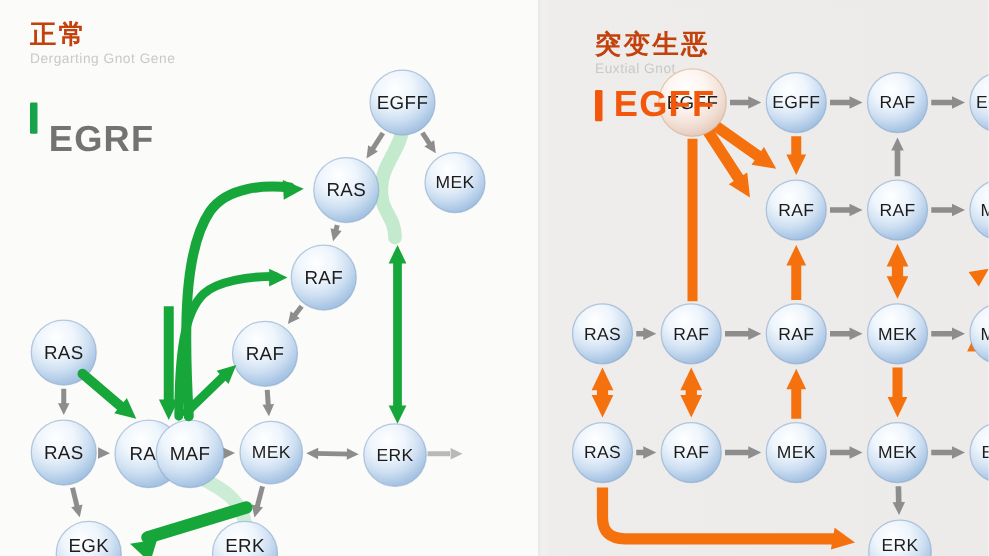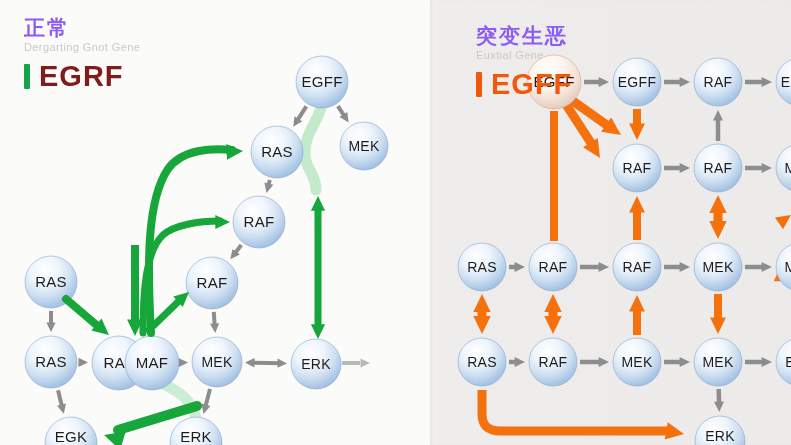--- a/index.html
+++ b/index.html
@@ -11,26 +11,26 @@
   .panel-left{left:0;width:430px;background:#fbfbf9;}
   .panel-right{
     left:430px;width:361px;
     background:linear-gradient(90deg,#f6f5f3 0px,#eeedeb 10px,#ecebe9 100%);
     box-shadow:inset 4px 0 6px -4px rgba(0,0,0,.12);
   }
   .panel svg{position:absolute;left:0;top:0;display:block;}
   .hdr{position:absolute;z-index:5;}
   .hdr-left{left:24px;top:16px;}
   .hdr-right{left:476px;top:24px;}
-  .hdr .cn{font-size:21px;font-weight:bold;color:#8b5cf6;letter-spacing:2px;line-height:1.15;}
+  .hdr .cn{font-size:21px;font-weight:bold;color:#c2410c;letter-spacing:2px;line-height:1.15;}
   .hdr .sub{font-size:11px;color:#c9c9c7;margin-top:1px;letter-spacing:.4px;}
   .gene{display:flex;align-items:center;margin-top:9px;}
   .gene .bar{display:inline-block;width:6px;height:25px;margin-right:9px;border-radius:1px;}
   .gene .txt{font-size:29px;font-weight:bold;letter-spacing:1px;line-height:1;}
-  .hdr-left .txt{color:#7f1d1d;}
+  .hdr-left .txt{color:#737373;margin-top:36px;}
 </style>
 </head>
 <body>
 
 <div class="canvas">
   <div class="panel panel-left">
     <svg width="430" height="445" viewBox="0 0 430 445">
         <defs>
           <radialGradient id="left-node" cx="38%" cy="28%" r="80%">
             <stop offset="0%" stop-color="#ffffff"></stop>
@@ -403,19 +403,19 @@
     <div class="cn">正常</div>
     <div class="sub">Dergarting Gnot Gene</div>
     <div class="gene">
       <span class="bar" style="background: rgb(22, 163, 74);"></span>
       <span class="txt">EGRF</span>
     </div>
   </div>
 
   <div class="hdr hdr-right">
     <div class="cn">突变生恶</div>
-    <div class="sub">Euxtial Gene</div>
+    <div class="sub">Euxtial Gnot</div>
     <div class="gene">
       <span class="bar" style="background: rgb(242, 87, 10);"></span>
       <span class="txt" style="color: rgb(242, 87, 10);">EGFF</span>
     </div>
   </div>
 </div>
 
 </body></html>

